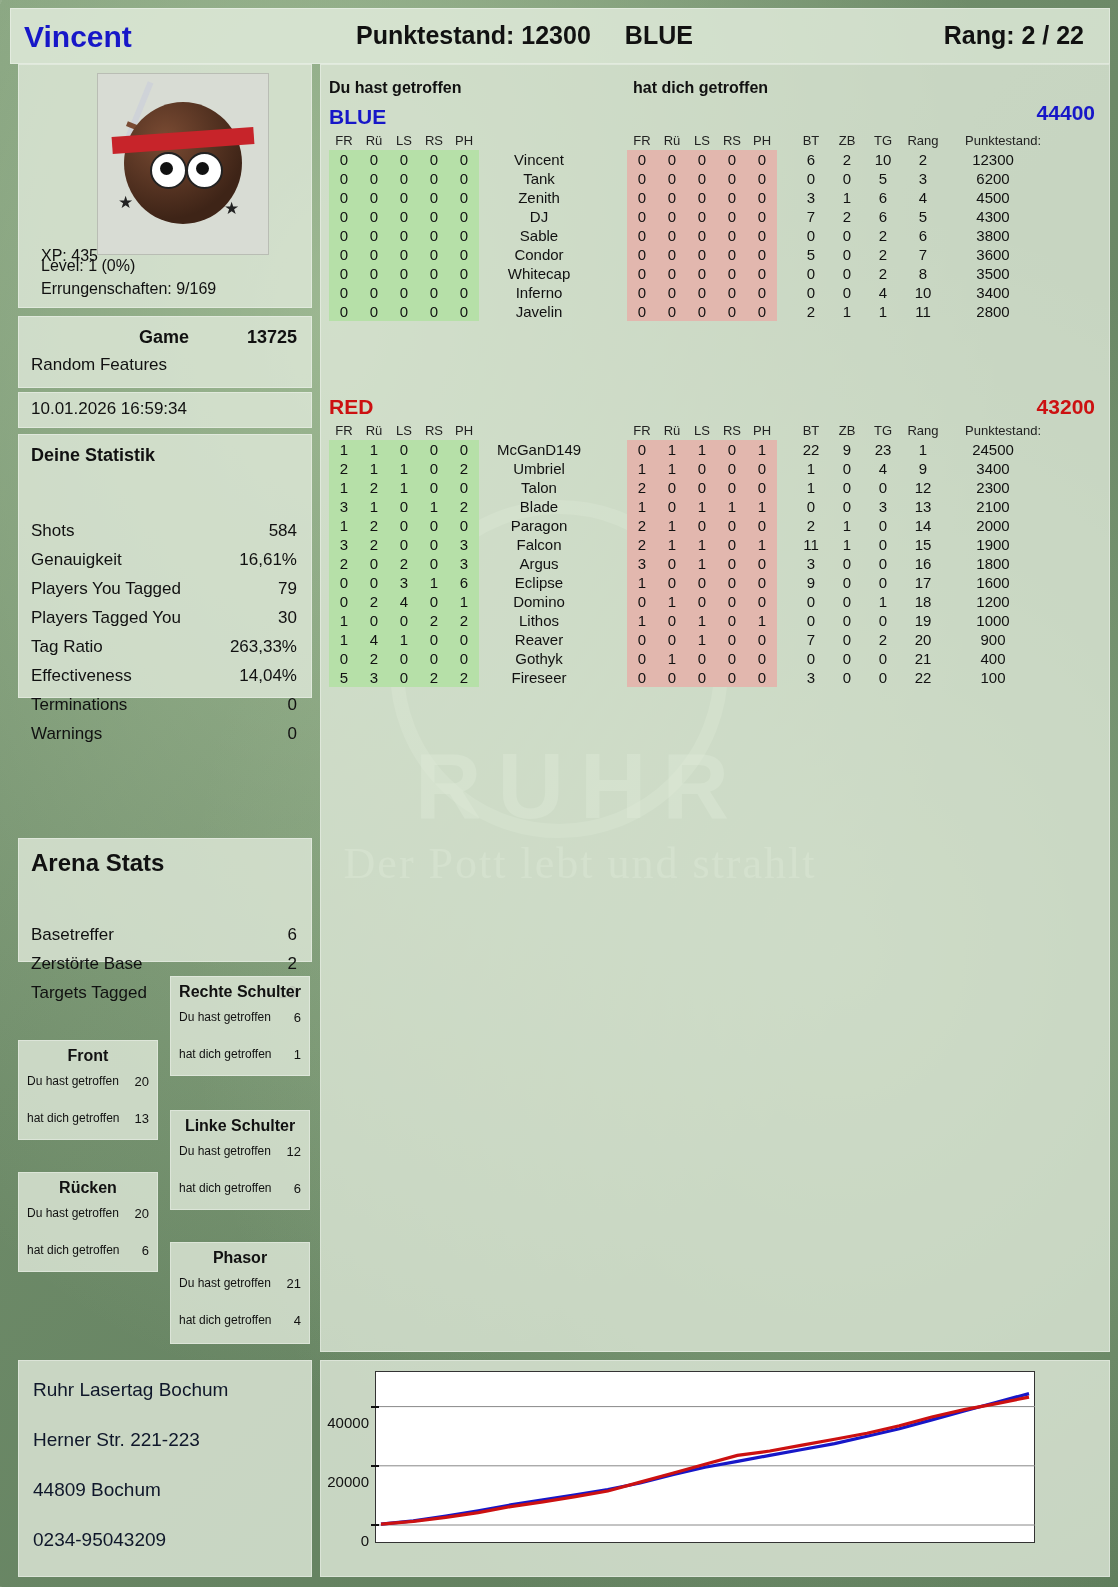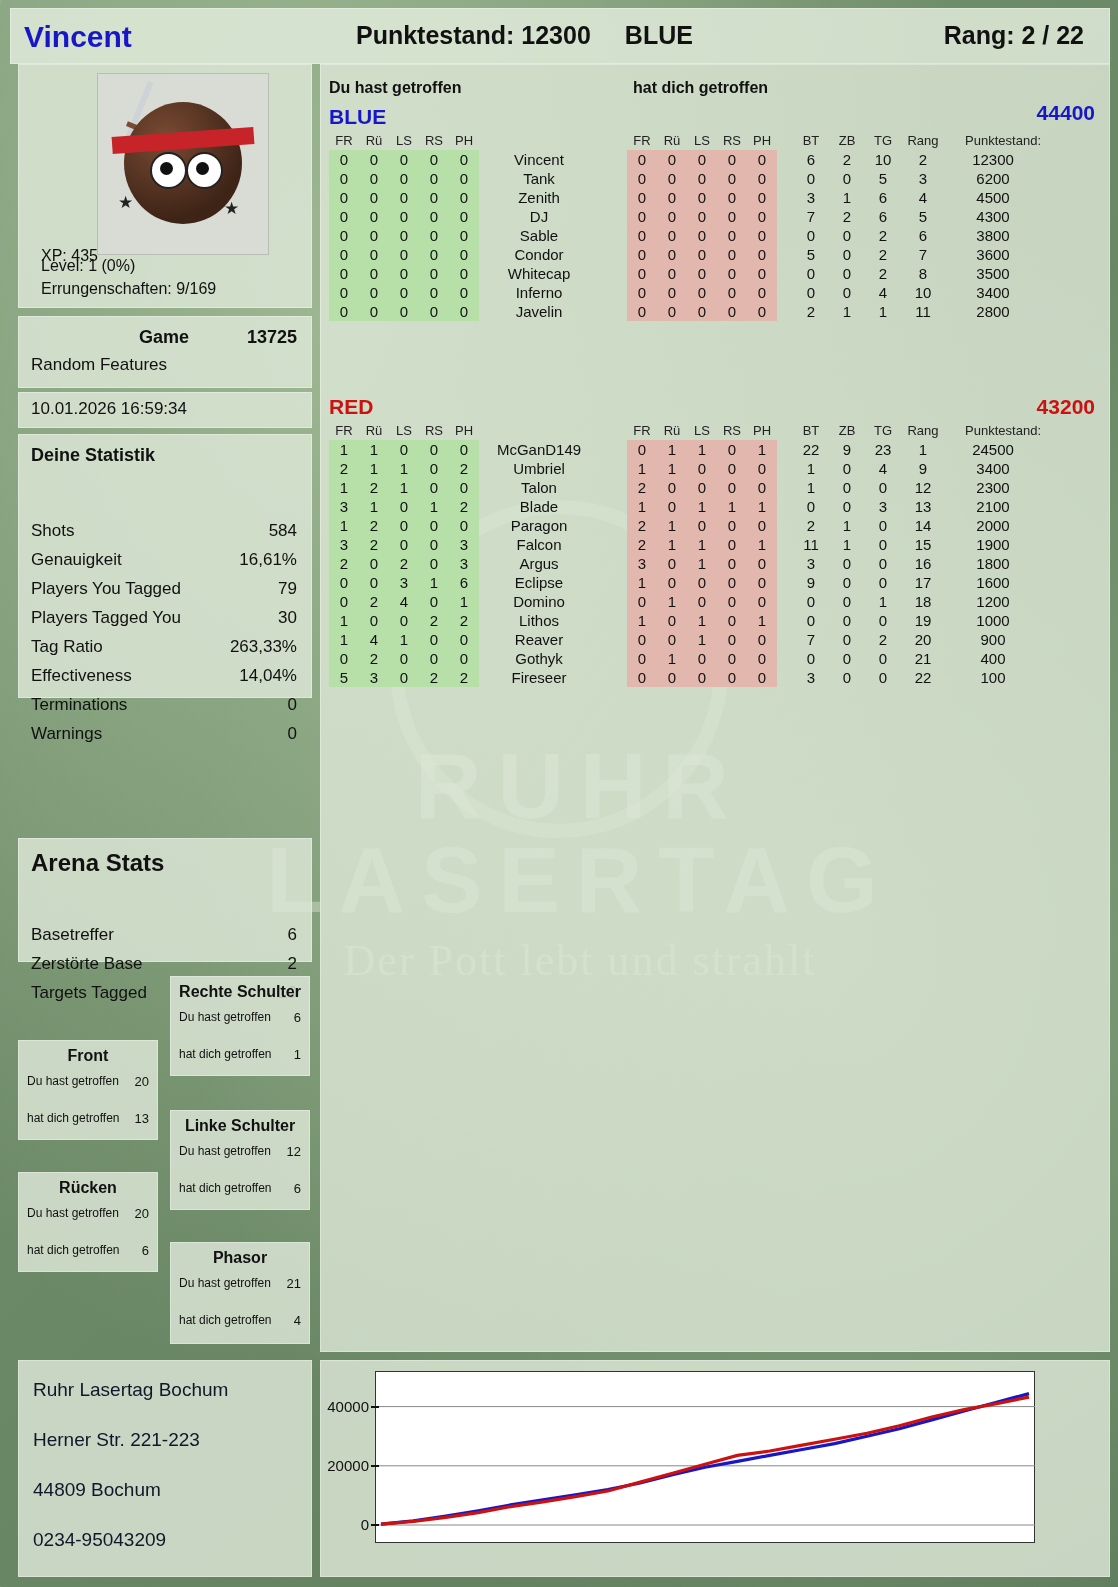--- a/index.html
+++ b/index.html
@@ -145,30 +145,29 @@
   .c-num{width:36px;}
   .c-rank{width:44px;}
   .c-score{width:96px;text-align:right;padding-right:8px !important;}
   th.c-name,th.c-gap{background:transparent;}
   th.c-you{background:transparent;}
   th.c-them{background:transparent;}
 
   
   #chartbox{left:320px;top:1360px;width:788px;height:215px;}
   #chart-svg{position:absolute;left:54px;top:10px;}
-  .axlabel{position:absolute;font-size:15px;color:#111;text-align:right;width:48px;}
+  .axlabel{position:absolute;font-size:15px;color:#111;text-align:right;width:48px;margin-top:16px;}
 </style>
 </head>
 <body>
 
 <div class="bg"></div>
 <div class="wm-ring"></div>
 <div class="wm">
   <div class="wm1">RUHR</div>
-  <div class="wm2">LASERTAG</div>
   <div class="wm3">Der Pott lebt und strahlt</div>
 </div>
 
 <div class="panel" id="topbar"></div>
 <div id="playername">Vincent</div>
 <div id="scorebar">
   <span class="sb-score">Punktestand: 12300</span>
   <span class="sb-team">BLUE</span>
   <span class="sb-rank">Rang: 2 / 22</span>
 </div>

